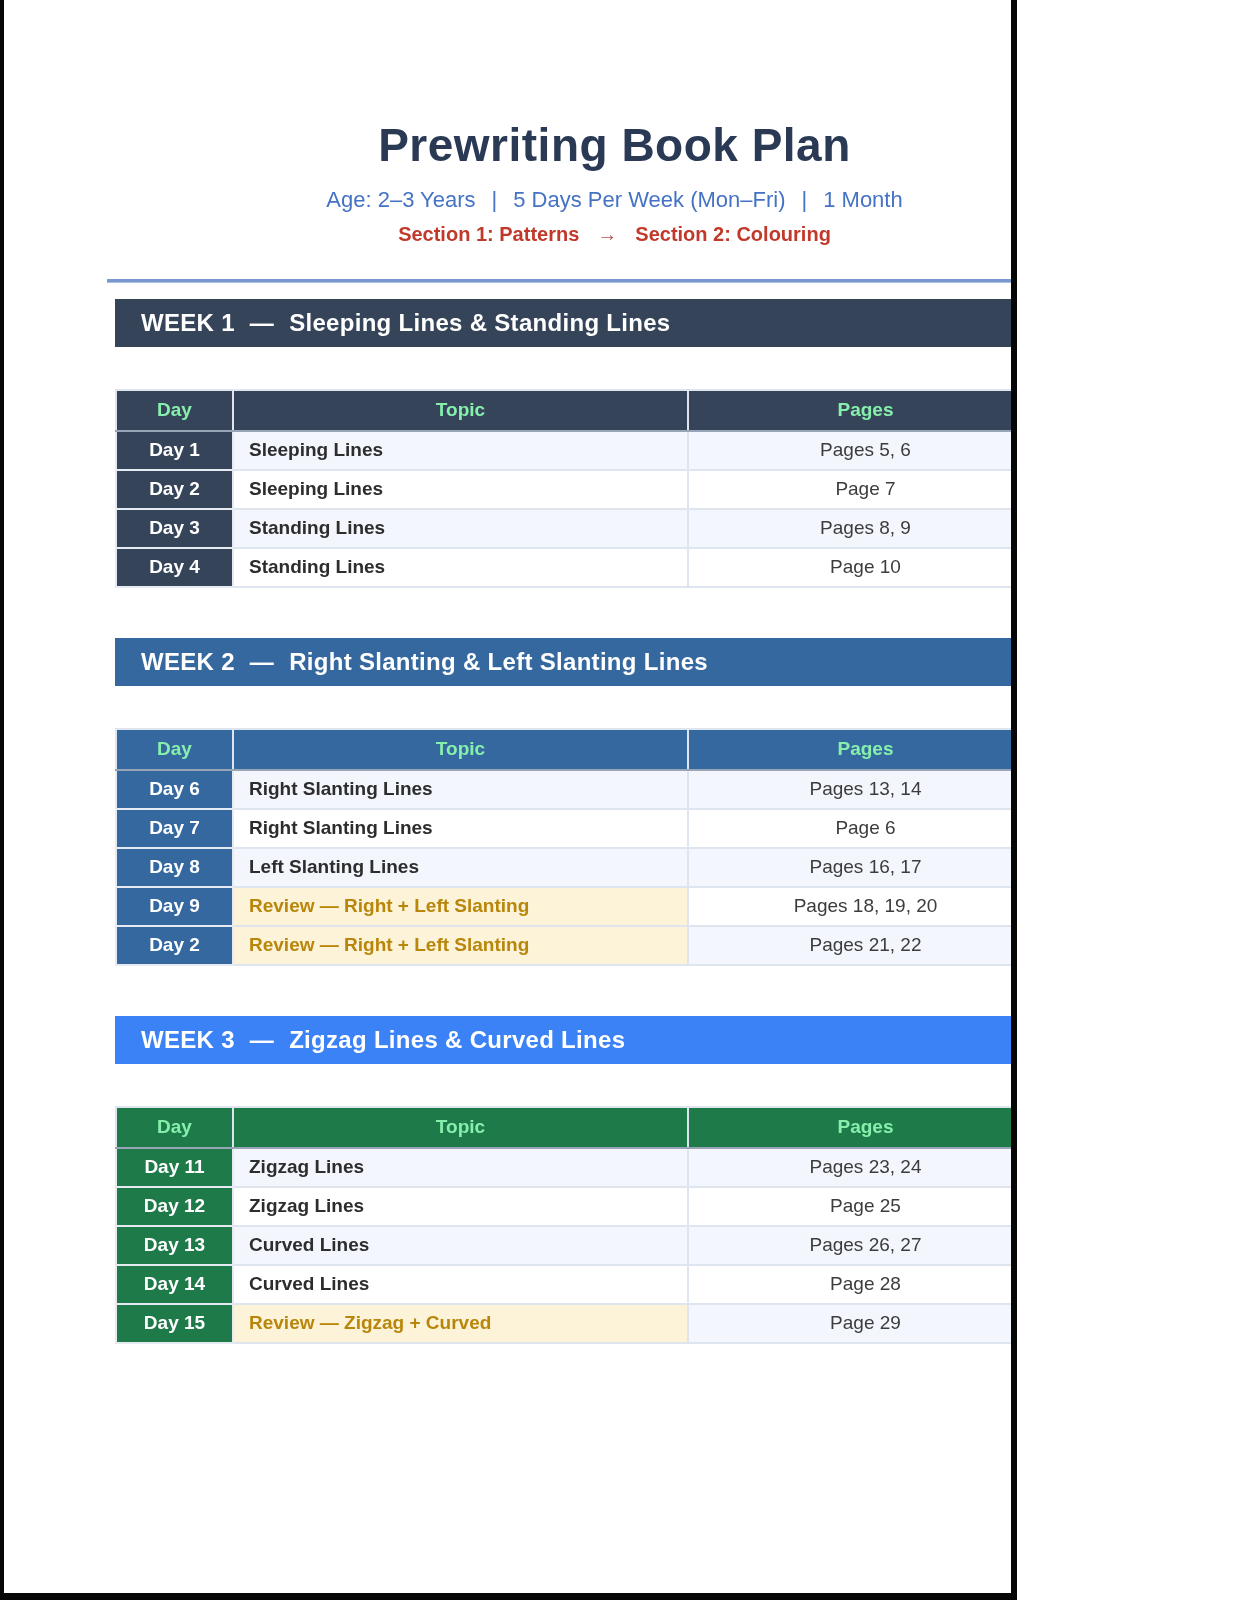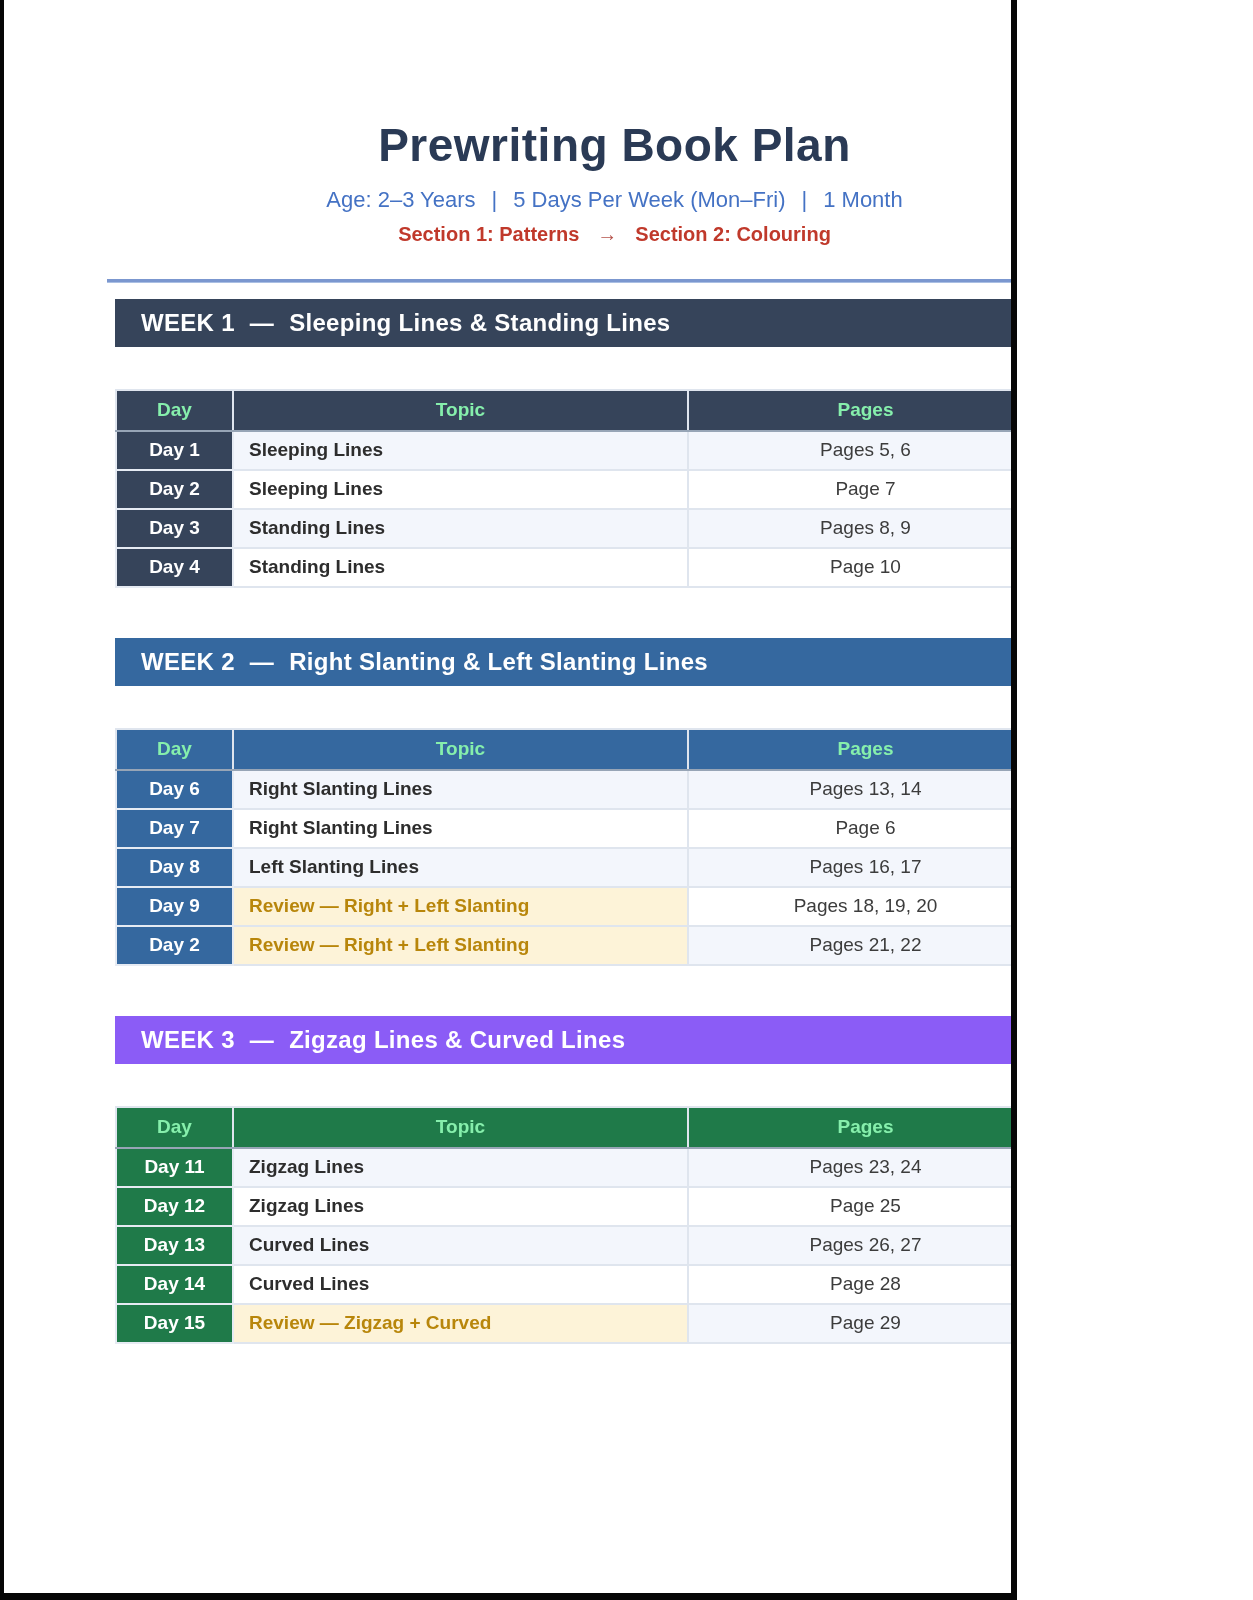--- a/index.html
+++ b/index.html
@@ -231,21 +231,21 @@
   <tr>
     <td class="cell-day" style="background: rgb(53, 104, 159);">Day 2</td>
     <td class="cell-topic review">Review — Right + Left Slanting</td>
     <td class="cell-pages">Pages 21, 22</td>
   </tr>
 </tbody>
     </table>
   </section>
 
   <section class="week">
-    <div class="week-banner" style="background: #8b5cf6;">
+    <div class="week-banner" style="background: #3b82f6;">
       <span class="wk-label">WEEK 3</span><span class="wk-dash">—</span><span class="wk-topic">Zigzag Lines &amp; Curved Lines</span>
     </div>
     <table class="week-table">
       <colgroup>
             <col class="col-day">
             <col class="col-topic">
             <col class="col-pages">
           </colgroup>
       <thead>
         <tr>

